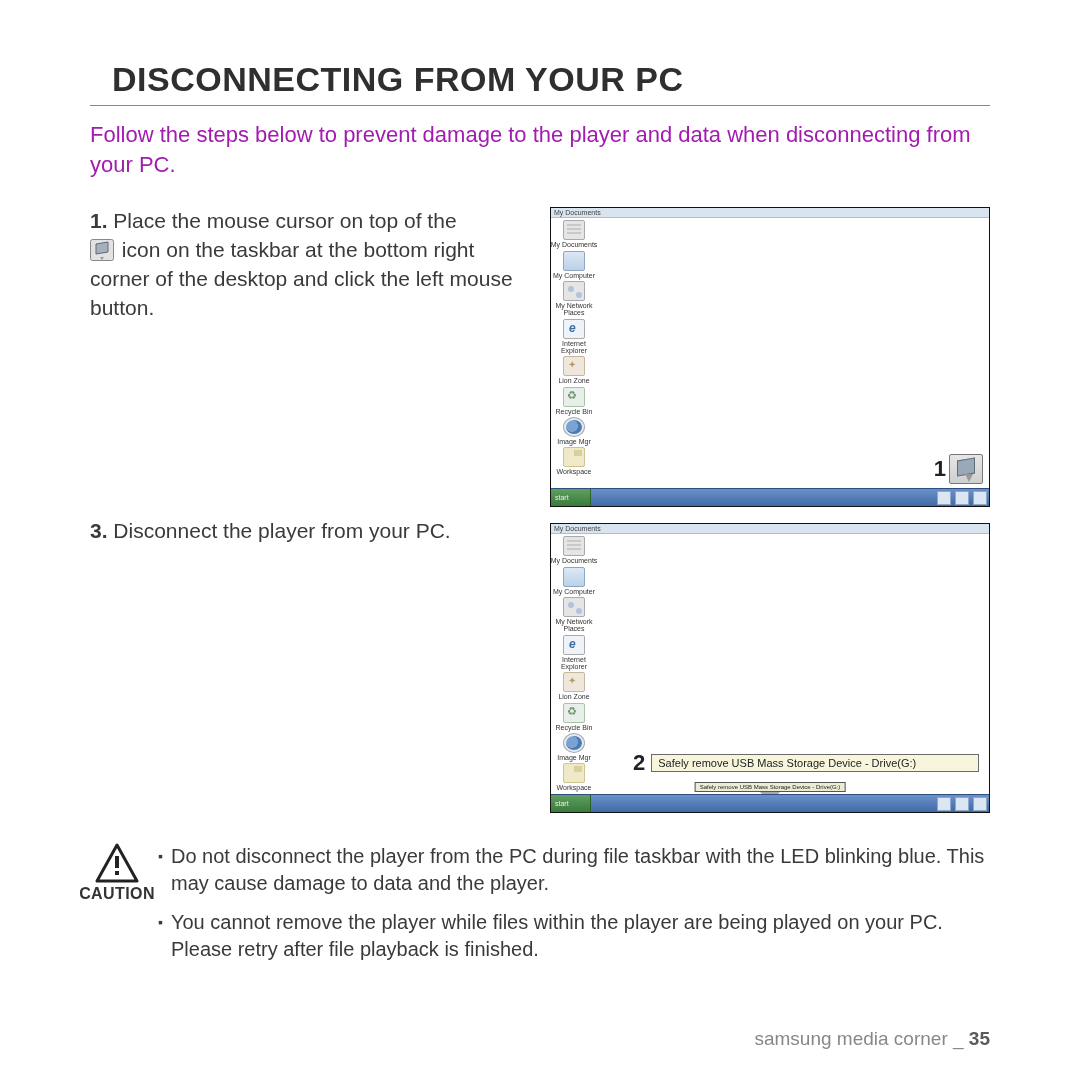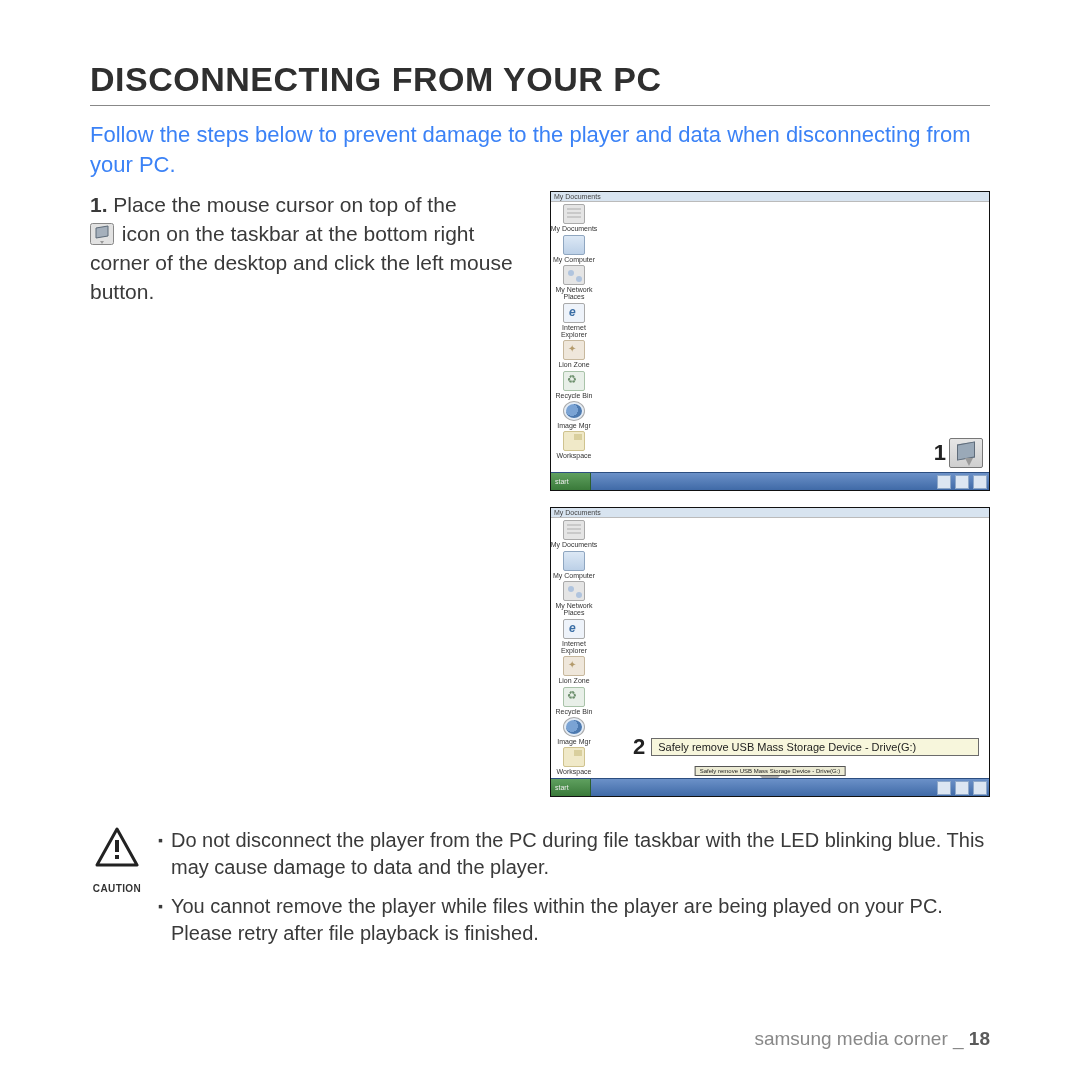--- a/index.html
+++ b/index.html
@@ -1,21 +1,21 @@
 <!DOCTYPE html>
 <html><head>
 <meta charset="utf-8">
 <style>
   * { box-sizing: border-box; margin: 0; padding: 0; }
   html, body { width: 1080px; height: 1080px; background: #fff; }
   body { font-family: Arial, Helvetica, sans-serif; color: #333; padding: 60px 90px 40px 90px; position: relative; }
 
-  .title { font-size: 34px; font-weight: bold; letter-spacing: 0.5px; color: #2f2f2f; margin-bottom: 6px; }
+  .title { font-size: 34px; font-weight: bold; letter-spacing: 0.5px; color: #2f2f2f; margin-bottom: 6px; margin-left: 22px; }
   .title-rule { border: none; border-top: 1px solid #888; margin-bottom: 14px; }
-  .intro { font-size: 22px; color: #3b82f6; line-height: 1.35; margin-bottom: 12px; }
+  .intro { font-size: 22px; color: #a21caf; line-height: 1.35; margin-bottom: 28px; }
 
   .content-row { display: flex; gap: 14px; align-items: flex-start; }
   .steps-col { flex: 1; }
   .images-col { width: 440px; display: flex; flex-direction: column; gap: 16px; }
 
   .step { font-size: 21px; line-height: 1.38; color: #3a3a3a; margin-bottom: 10px; }
   .step .num { font-weight: bold; }
   .step .bold { font-weight: bold; }
 
   .step1-block { min-height: 300px; }
@@ -65,21 +65,21 @@
   .tooltip-row { position: absolute; left: 82px; right: 10px; bottom: 36px; display:flex; align-items:center; gap:4px; }
   .tooltip-num { font-size: 22px; font-weight:bold; color:#222; margin-right:2px; }
   .tooltip-box { flex:1; border:1px solid #6b6b6b; background: #f7f6dc; padding: 2px 6px; font-size: 11px; color:#222; border-radius:0; }
 
   .taskbar-tooltip-chip { position:absolute; bottom:20px; left:50%; transform:translateX(-50%); border:1px solid #555; background:#ecebd4; font-size:6px; padding:1px 4px; color:#222; }
   .pointer-down { position:absolute; bottom:10px; left:50%; transform:translateX(-50%); width:0; height:0; border-left:10px solid transparent; border-right:10px solid transparent; border-top:10px solid #aaa; }
 
   
   .caution-row { display:flex; gap:14px; margin-top: 30px; align-items:flex-start; }
   .caution-icon-wrap { width: 54px; display:flex; flex-direction:column; align-items:center; }
-  .caution-label { font-size: 10px; letter-spacing: 0.4px; color:#333; margin-top:16px; font-weight:bold; }
+  .caution-label { font-size: 16px; letter-spacing: 0.4px; color:#333; margin-top:2px; font-weight:bold; }
   .caution-list { flex:1; font-size: 20px; color:#3a3a3a; line-height:1.35; }
   .caution-list .bul { display:flex; gap:8px; margin-bottom:12px; }
   .caution-list .mark { font-size:14px; line-height:26px; }
 
   .footer { position: absolute; right: 90px; bottom: 30px; font-size: 19px; color: #888; }
   .footer .pnum { font-weight: bold; color:#5a5a5a; }
 </style>
 </head>
 <body>
 
@@ -98,20 +98,24 @@
         <svg width="24" height="22" viewBox="0 0 24 22">
           <rect x="0.5" y="0.5" width="23" height="21" rx="2" fill="#e2e2e2" stroke="#888"></rect>
           <polygon points="6,5 18,3 18,13 6,15" fill="#a5b0bc" stroke="#5d6a78"></polygon>
           <polygon points="10,18 14,18 12,21" fill="#9a9a9a"></polygon>
         </svg>
       </span>
       <span>icon on the taskbar at the bottom right corner of the desktop and click the left mouse button.</span>
     </div>
 
 
+    <div class="step">
+      <span class="num">3.</span>
+      <span>Disconnect the player from your PC.</span>
+    </div>
 
   </div>
 
   <div class="images-col">
 
     <div class="screenshot screenshot1">
       <div class="mini-title-bar-top">My Documents</div>
       <div class="desktop-icons" id="icons-1">
           <div class="d-icon">
             <div class="glyph docs"></div>
@@ -237,14 +241,14 @@
       <span>Do not disconnect the player from the PC during file taskbar with the LED blinking blue. This may cause damage to data and the player.</span>
     </div>
     <div class="bul">
       <span class="mark">▪</span>
       <span>You cannot remove the player while files within the player are being played on your PC. Please retry after file playback is finished.</span>
     </div>
   </div>
 </div>
 
 <div class="footer">
-  <span>samsung media corner _ </span><span class="pnum">18</span>
+  <span>samsung media corner _ </span><span class="pnum">35</span>
 </div>
 
 </body></html>

